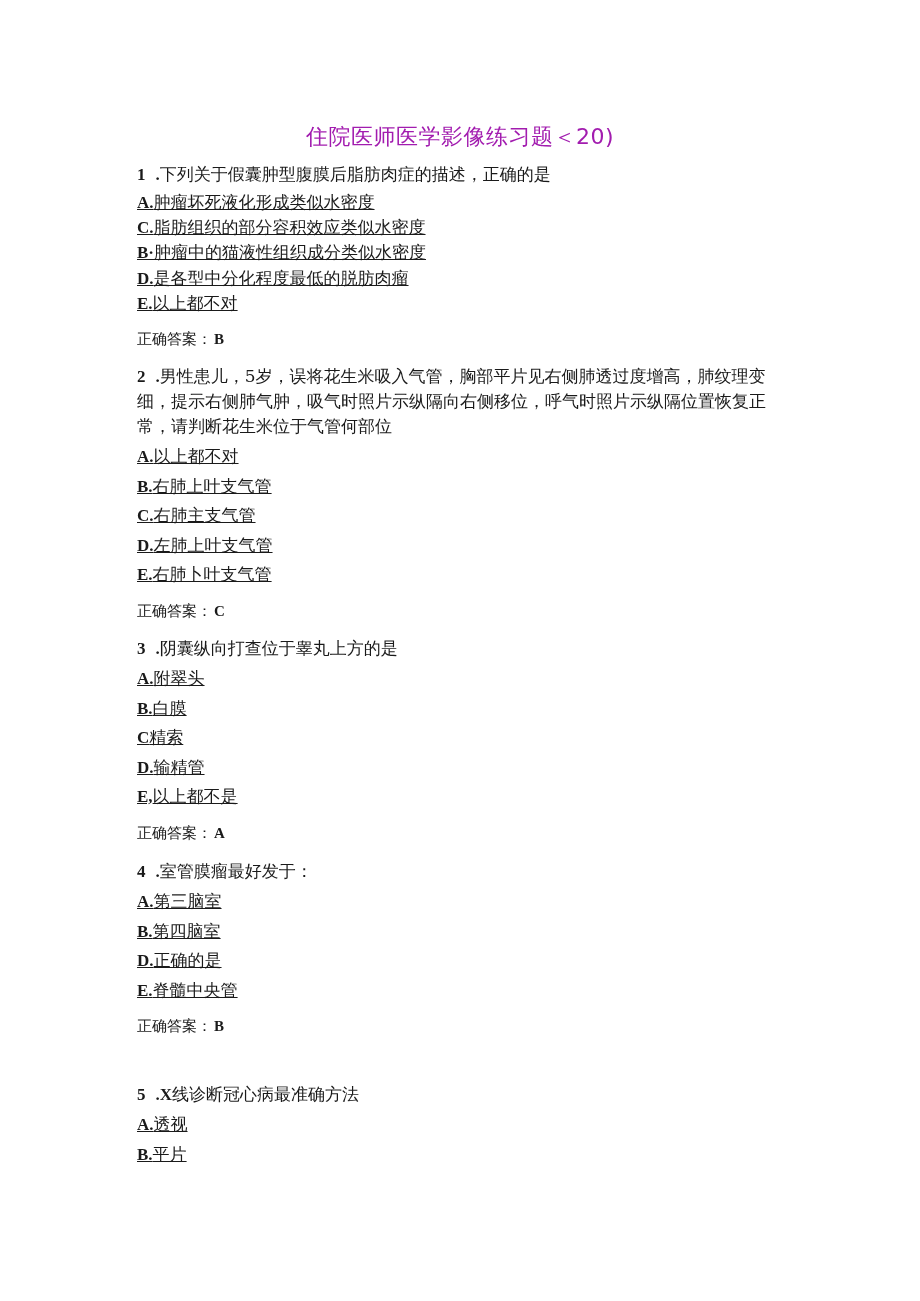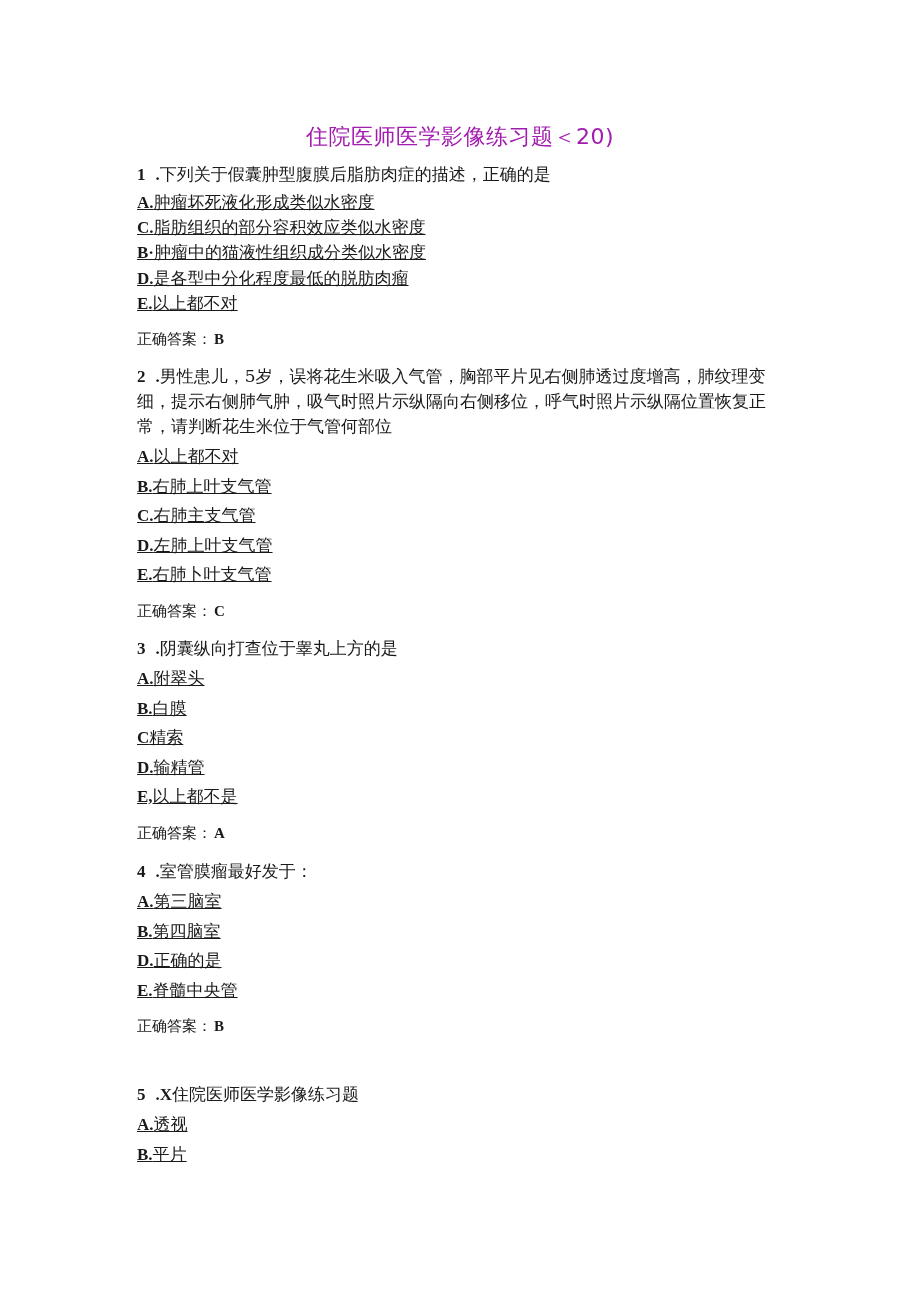--- a/index.html
+++ b/index.html
@@ -119,18 +119,18 @@
   <div class="question q4">
     <div class="stem"><span class="num">4</span><span class="gap"></span><span class="num">.</span><span>室管膜瘤最好发于：</span></div>
     <div class="option"><span class="opt-letter">A.</span><span>第三脑室</span></div>
     <div class="option"><span class="opt-letter">B.</span><span>第四脑室</span></div>
     <div class="option"><span class="opt-letter">D.</span><span>正确的是</span></div>
     <div class="option"><span class="opt-letter">E.</span><span>脊髓中央管</span></div>
     <div class="answer"><span>正确答案：</span><span class="ans-val">B</span></div>
   </div>
 
   <div class="question q5">
-    <div class="stem"><span class="num">5</span><span class="gap"></span><span class="num">.</span><span class="num">X</span><span>住院医师医学影像练习题</span></div>
+    <div class="stem"><span class="num">5</span><span class="gap"></span><span class="num">.</span><span class="num">X</span><span>线诊断冠心病最准确方法</span></div>
     <div class="option"><span class="opt-letter">A.</span><span>透视</span></div>
     <div class="option"><span class="opt-letter">B.</span><span>平片</span></div>
   </div>
 
 </div>
 
 </body></html>

